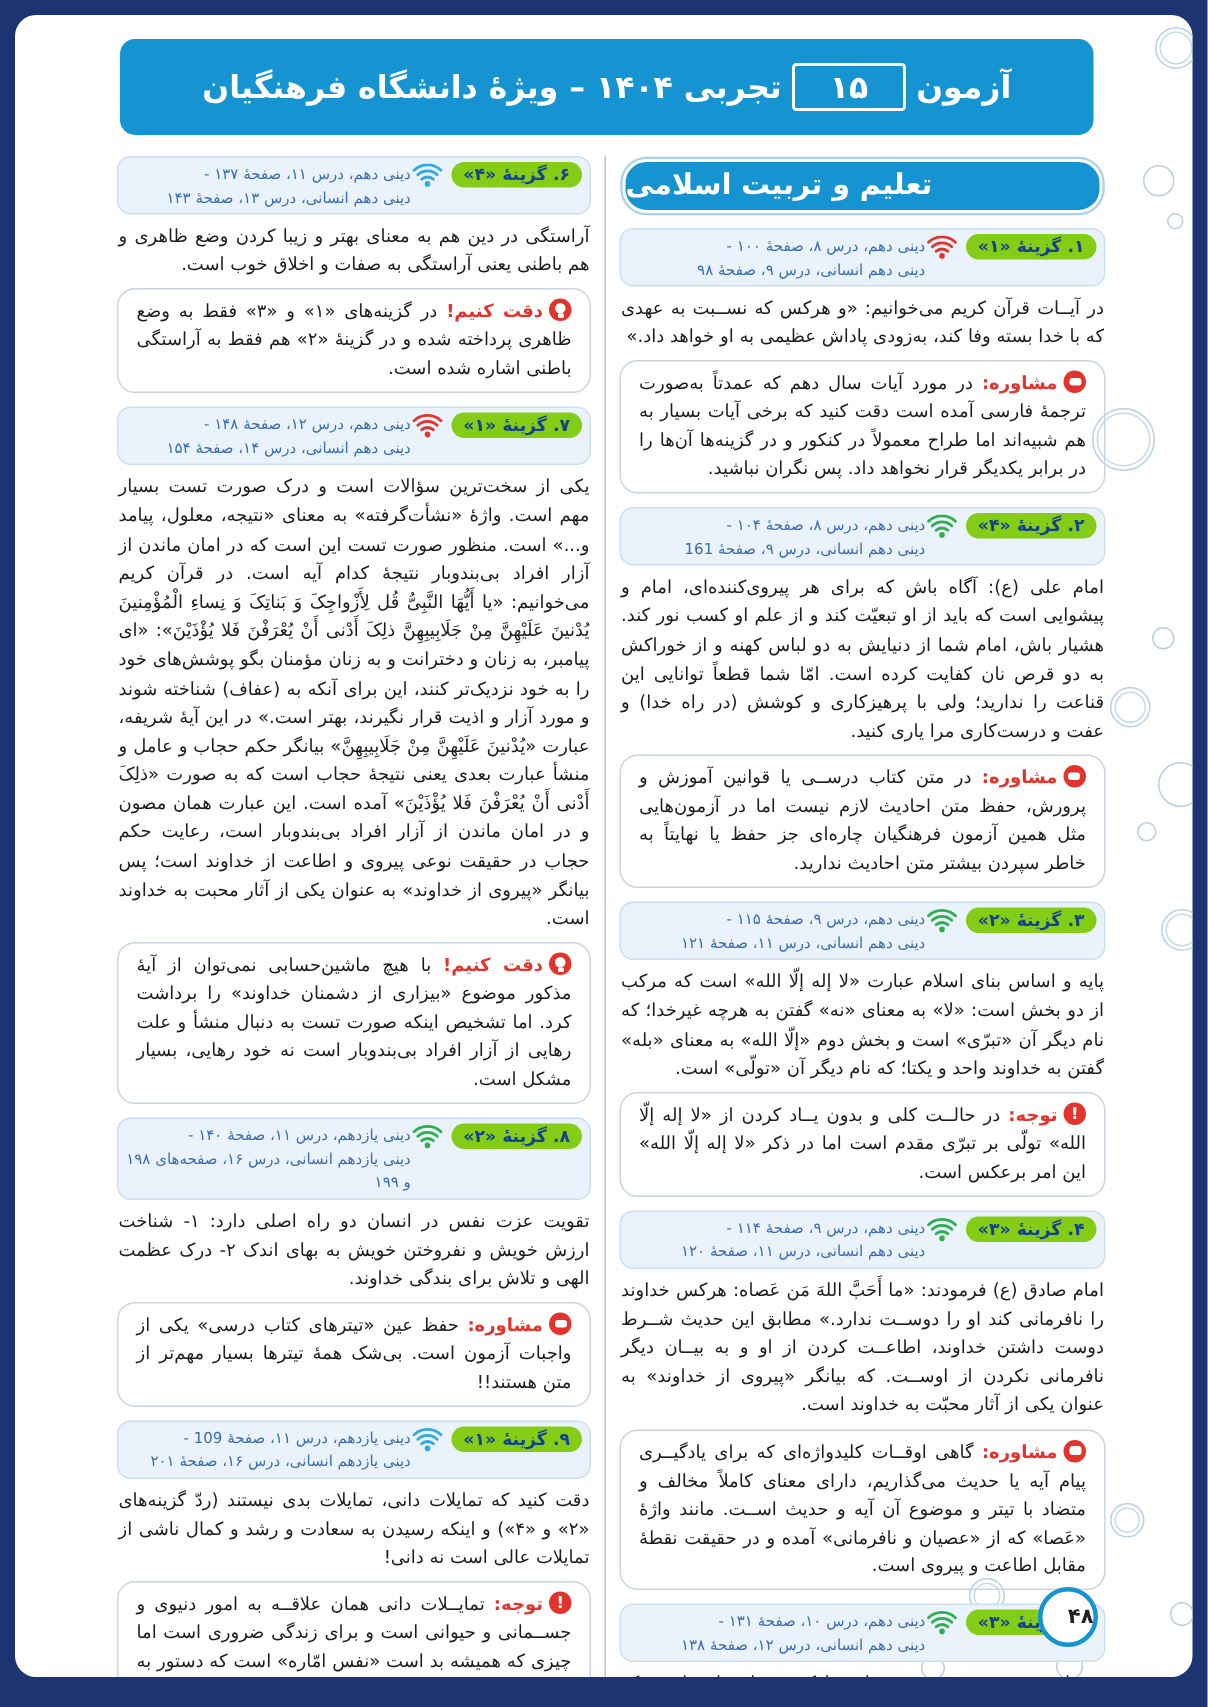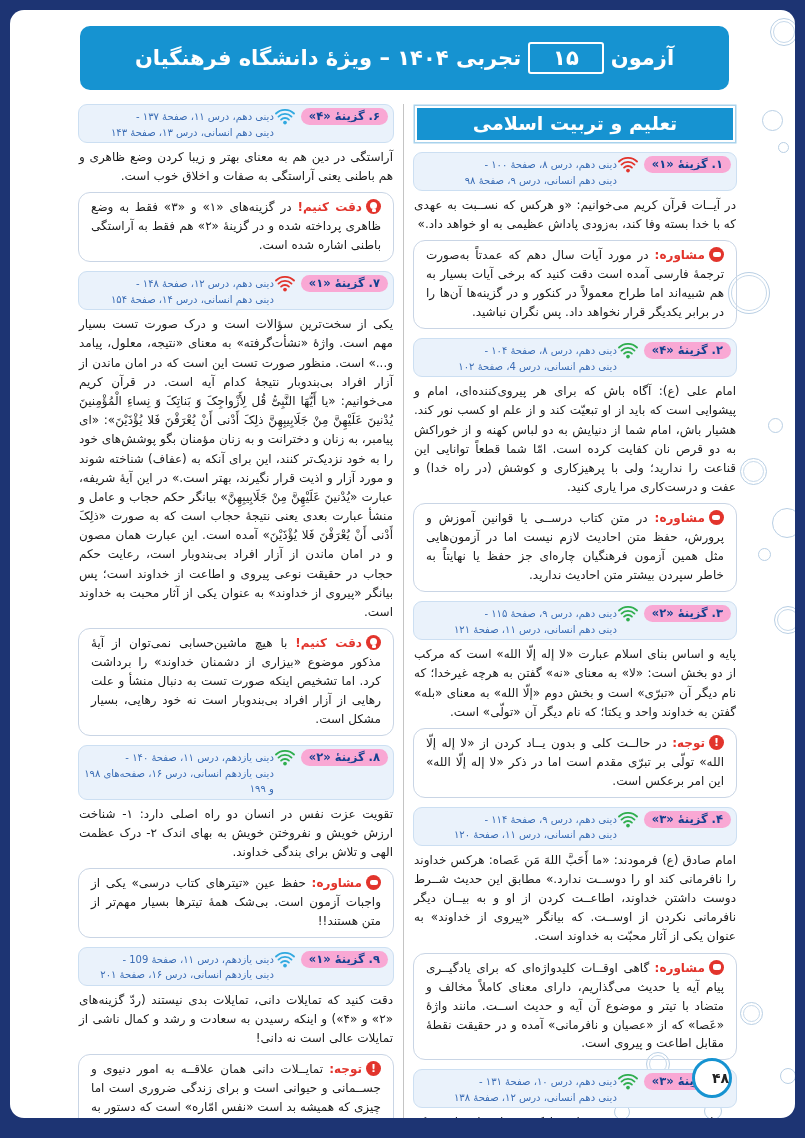--- a/index.html
+++ b/index.html
@@ -36,39 +36,39 @@
   
   .cols { display: flex; align-items: flex-start; }
   .col-r { width: 334px; padding-left: 9px; border-left: 1px solid #c4c4c4; }
   .col-l { width: 325px; padding-right: 9px; }
 
   
   .section-title {
     background: #1693d1;
     border: 2px solid #ffffff;
     box-shadow: 0 0 0 1.5px #a8d2ec;
-    border-radius: 0;
+    border-radius: 16px;
     color: #fff; font-weight: bold; font-size: 19px;
-    text-align: center; padding: 4px 0 6px;
+    text-align: left; padding: 4px 0 6px;
     margin: 2px 2px 10px;
   }
 
   
   .item { margin-bottom: 2px; }
   .item-head {
     background: #eaf2fb;
     border: 1px solid #ccdff2;
     border-radius: 9px;
     display: flex; align-items: flex-start;
     padding: 3px 5px 2px;
     min-height: 36px;
   }
   .head-right { display: flex; align-items: center; gap: 5px; }
   .badge {
-    background: #f9a8d4; color: #14418f;
+    background: #84cc16; color: #14418f;
     font-weight: bold; font-size: 11.5px;
     border-radius: 9px; padding: 1px 8px 2px;
     white-space: nowrap; display: inline-block;
   }
   .wifi { width: 22px; height: 16px; flex: 0 0 auto; margin-top: 1px; }
   .wifi.red   { color: #e2342c; }
   .wifi.green { color: #2fae4e; }
   .wifi.blue  { color: #31a9e0; }
   .sources {
     flex: 1; 
@@ -199,21 +199,21 @@
         <section class="item">
           <div class="item-head">
             <div class="head-right">
               <span class="badge">۲. گزینۀ «۴»</span>
               <svg class="wifi green" viewBox="0 0 24 18">
                   <use href="#wifi-glyph"></use>
                 </svg>
             </div>
             <div class="sources">
               <span>دینی دهم، درس ۸، صفحۀ ۱۰۴ -</span>
-              <span>دینی دهم انسانی، درس 4، صفحۀ ۱۰۲</span>
+              <span>دینی دهم انسانی، درس ۹، صفحۀ 161</span>
             </div>
           </div>
           <p class="body-text">امام علی (ع): آگاه باش که برای هر پیروی‌کننده‌ای، امام و پیشوایی است که باید از او تبعیّت کند و از علم او کسب نور کند. هشیار باش، امام شما از دنیایش به دو لباس کهنه و از خوراکش به دو قرص نان کفایت کرده است. امّا شما قطعاً توانایی این قناعت را ندارید؛ ولی با پرهیزکاری و کوشش (در راه خدا) و عفت و درست‌کاری مرا یاری کنید.</p>
           <div class="callout">
             <p class="co-text"><span class="co-icon note"></span><span class="co-label">مشاوره:</span> <span>در متن کتاب درســی یا قوانین آموزش و پرورش، حفظ متن احادیث لازم نیست اما در آزمون‌هایی مثل همین آزمون فرهنگیان چاره‌ای جز حفظ یا نهایتاً به خاطر سپردن بیشتر متن احادیث ندارید.</span></p>
           </div>
         </section>
 
         <section class="item">
           <div class="item-head">

